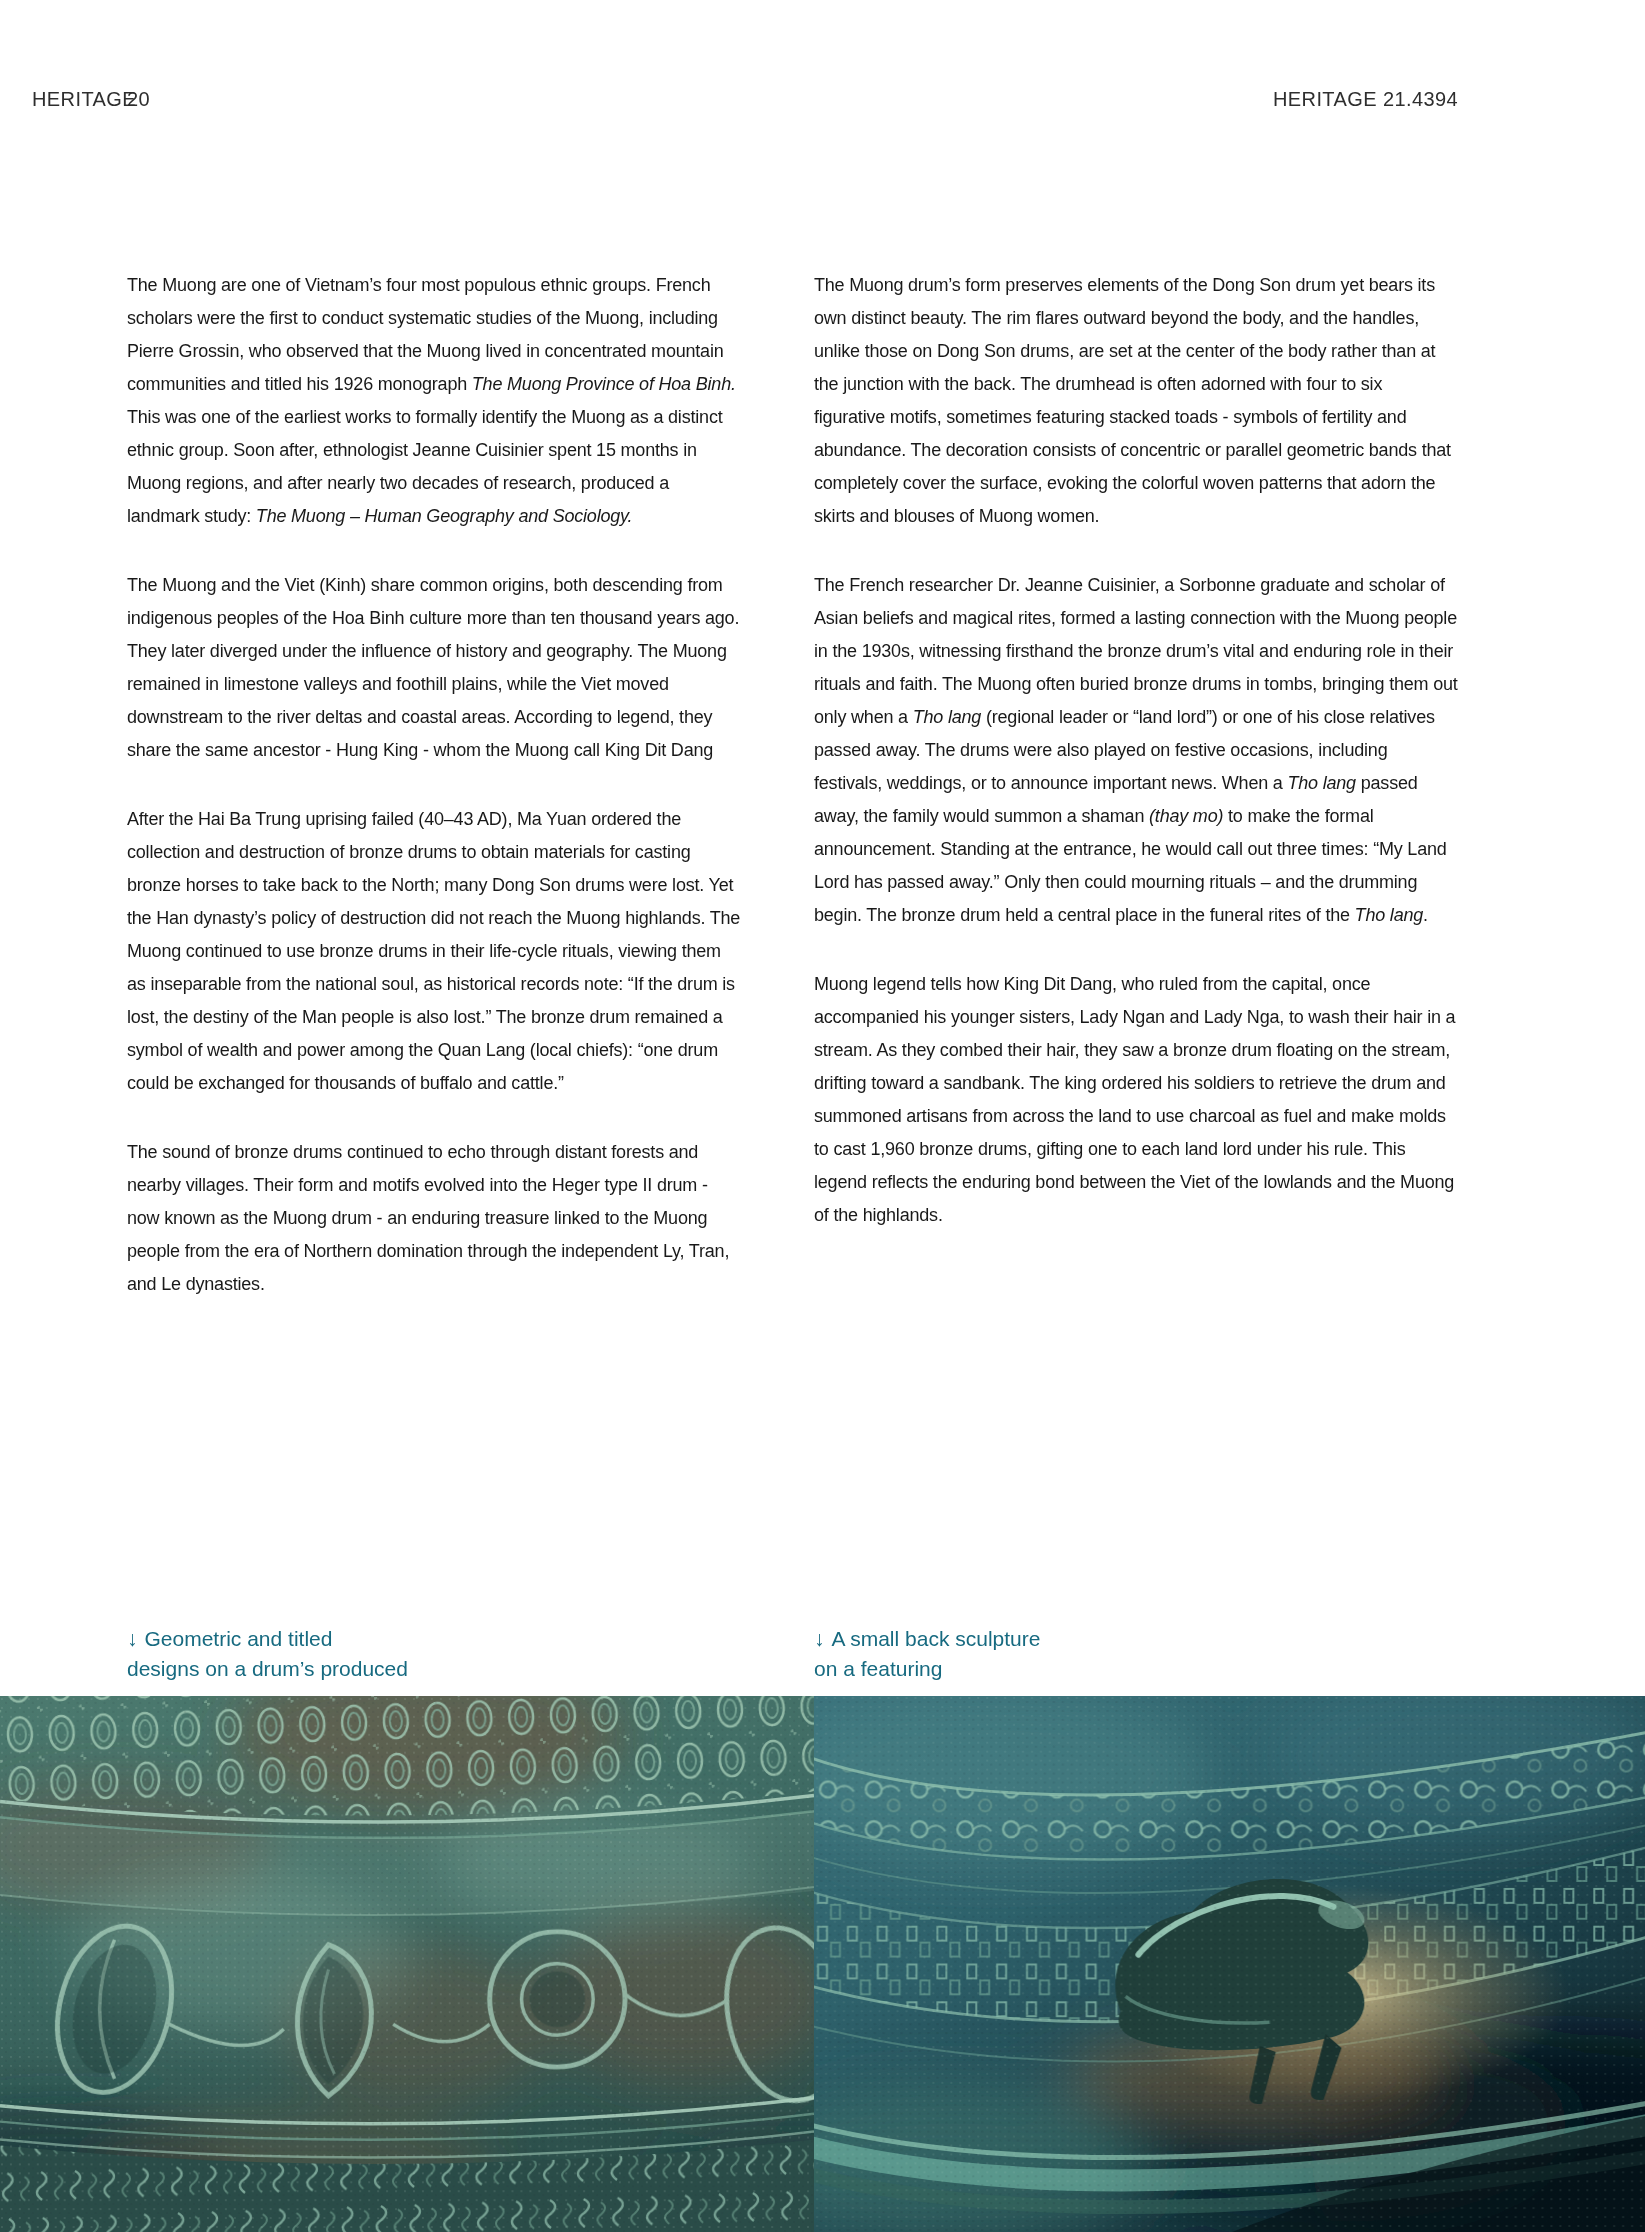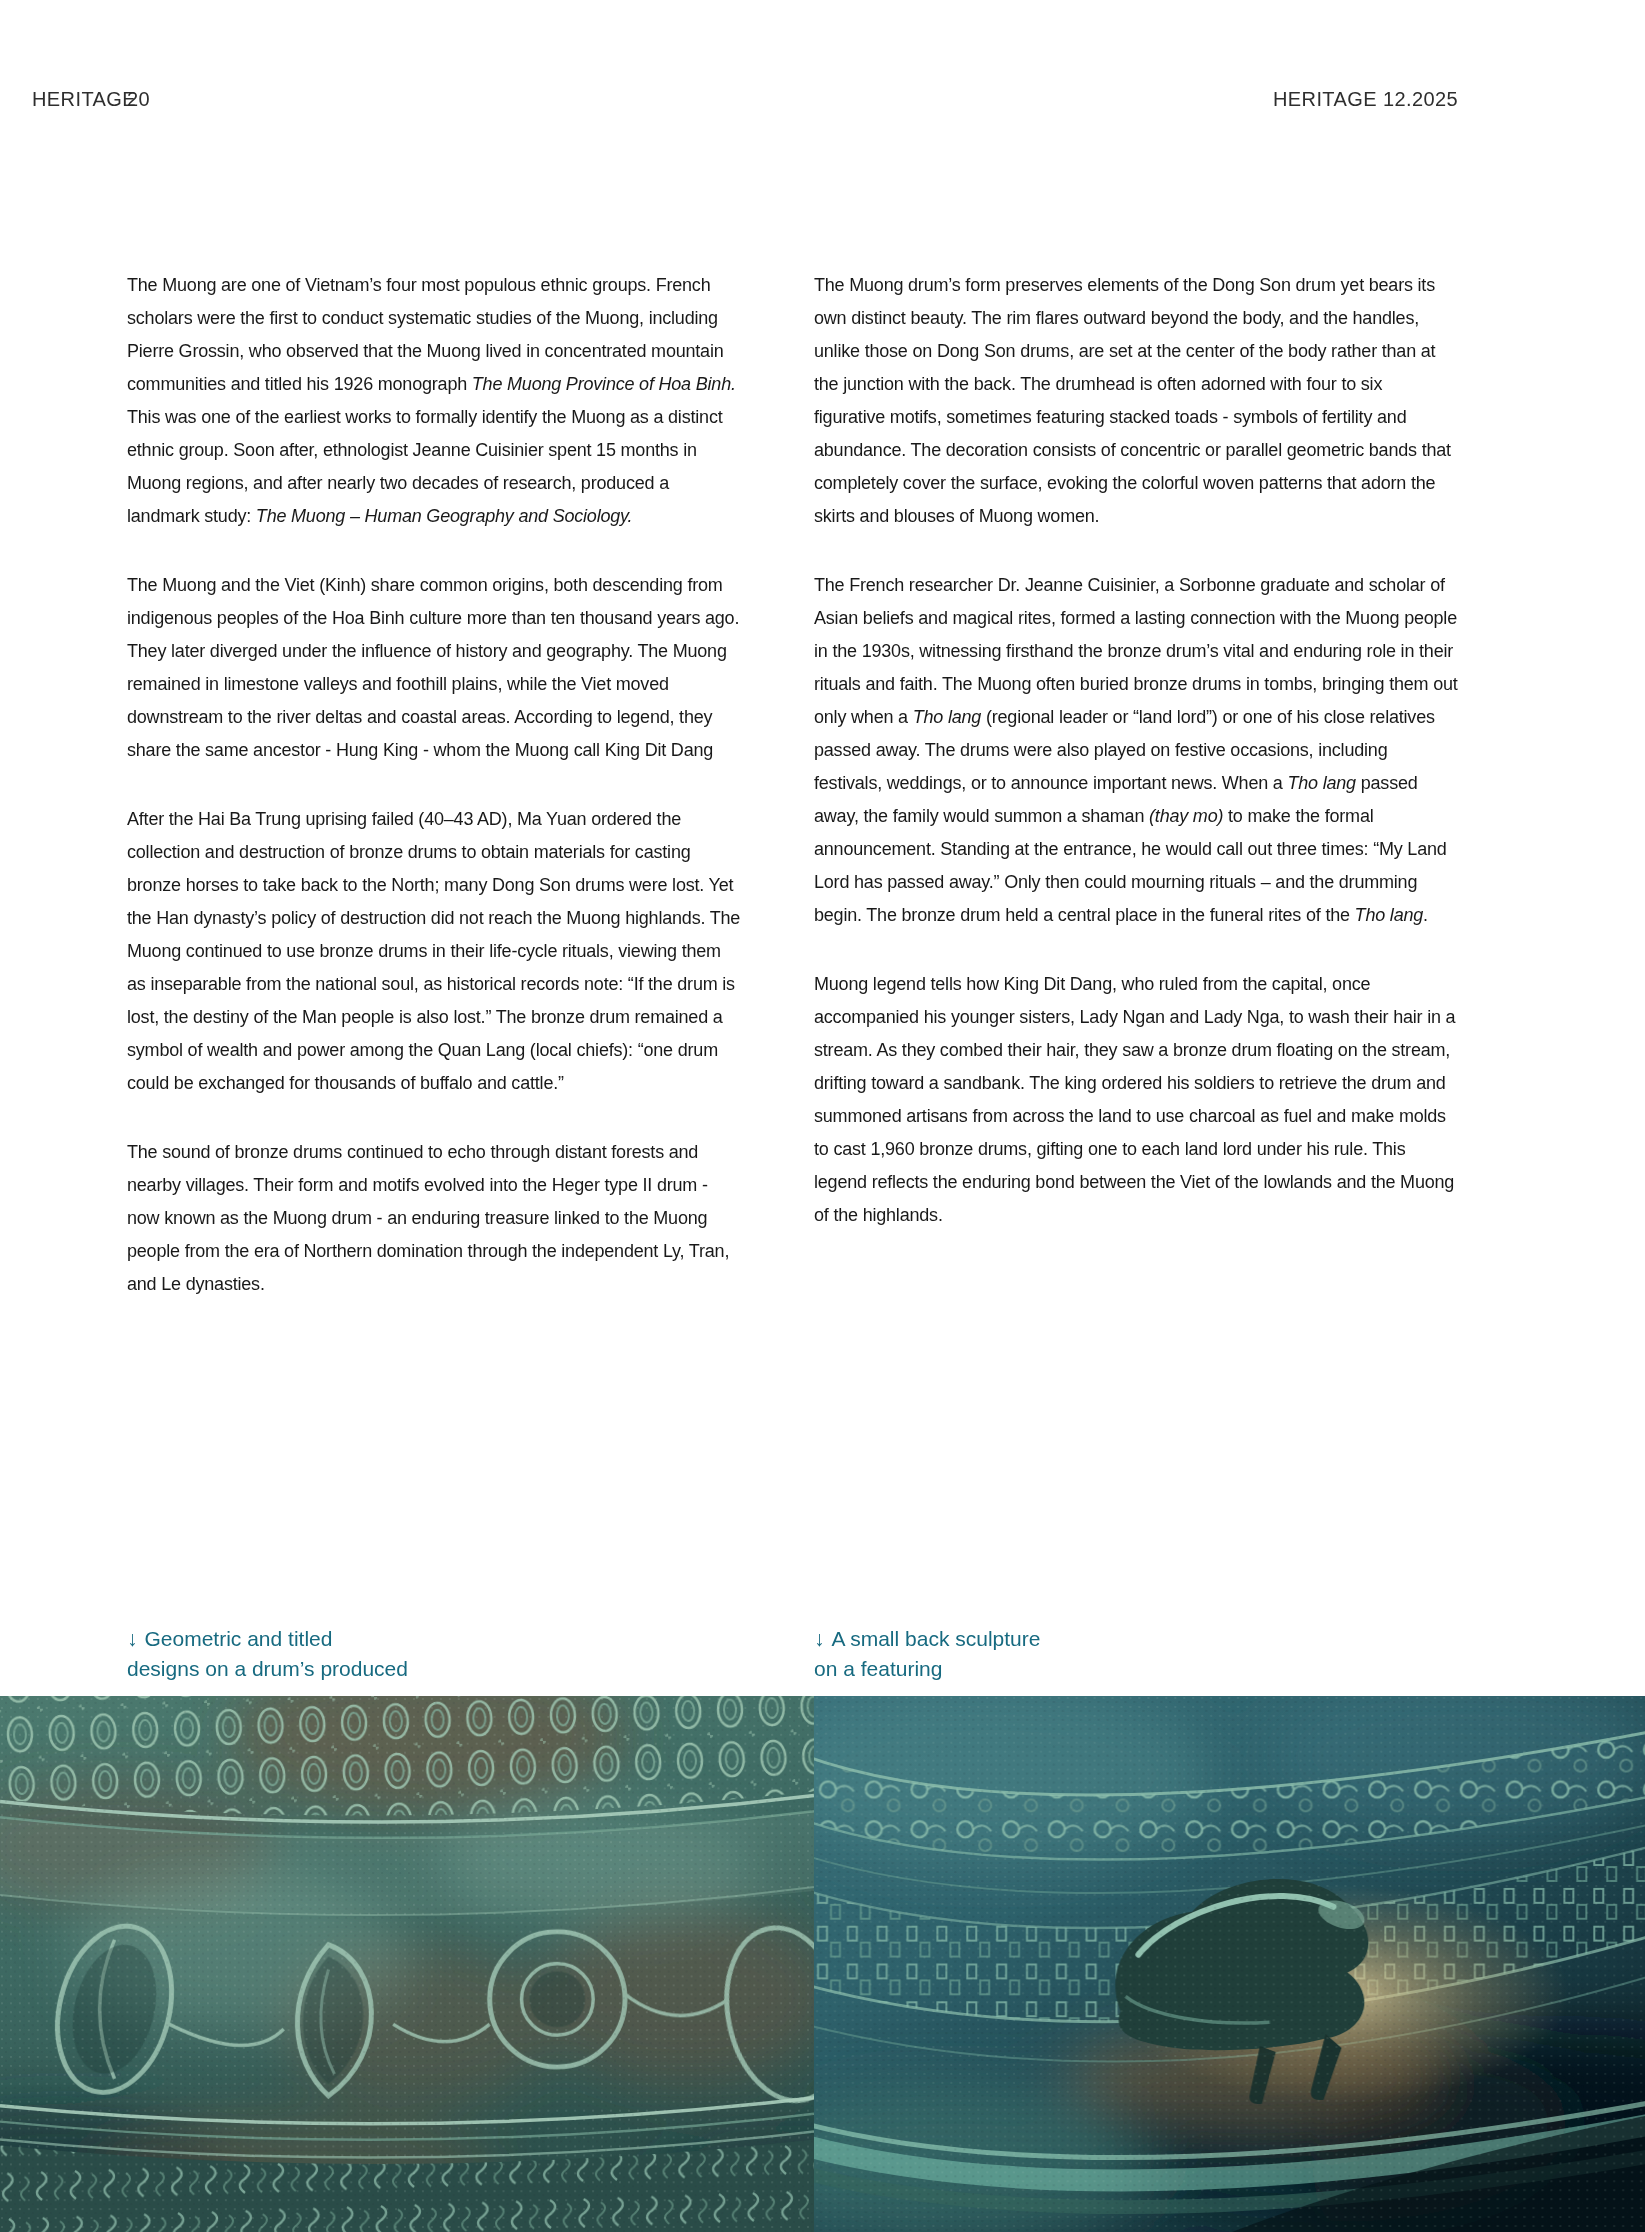--- a/index.html
+++ b/index.html
@@ -27,21 +27,21 @@
   .photo.right{left:814px;width:832px;}
   .photo svg{display:block;width:100%;height:100%;}
 </style>
 </head>
 <body>
 
 <div class="page">
 
   <span class="hdr pageno">20</span>
   <span class="hdr hcenter">HERITAGE</span>
-  <span class="hdr hright">HERITAGE 12.2025</span>
+  <span class="hdr hright">HERITAGE 21.4394</span>
 
   <main class="columns">
     <div class="col">
       <p class="para"><span>The Muong are one of Vietnam’s four most populous ethnic groups. French scholars were the first to conduct systematic studies of the Muong, including Pierre Grossin, who observed that the Muong lived in concentrated mountain communities and titled his 1926 monograph </span><span class="it">The Muong Province of Hoa Binh.</span><span> This was one of the earliest works to formally identify the Muong as a distinct ethnic group. Soon after, ethnologist Jeanne Cuisinier spent 15 months in Muong regions, and after nearly two decades of research, produced a landmark study: </span><span class="it">The Muong – Human Geography and Sociology.</span></p>
       <p class="para"><span>The Muong and the Viet (Kinh) share common origins, both descending from indigenous peoples of the Hoa Binh culture more than ten thousand years ago. They later diverged under the influence of history and geography. The Muong remained in limestone valleys and foothill plains, while the Viet moved downstream to the river deltas and coastal areas. According to legend, they share the same ancestor - Hung King - whom the Muong call King Dit Dang</span></p>
       <p class="para"><span>After the Hai Ba Trung uprising failed (40–43 AD), Ma Yuan ordered the collection and destruction of bronze drums to obtain materials for casting bronze horses to take back to the North; many Dong Son drums were lost. Yet the Han dynasty’s policy of destruction did not reach the Muong highlands. The Muong continued to use bronze drums in their life-cycle rituals, viewing them as inseparable from the national soul, as historical records note: “If the drum is lost, the destiny of the Man people is also lost.” The bronze drum remained a symbol of wealth and power among the Quan Lang (local chiefs): “one drum could be exchanged for thousands of buffalo and cattle.”</span></p>
       <p class="para"><span>The sound of bronze drums continued to echo through distant forests and nearby villages. Their form and motifs evolved into the Heger type II drum - now known as the Muong drum - an enduring treasure linked to the Muong people from the era of Northern domination through the independent Ly, Tran, and Le dynasties.</span></p>
     </div>
     <div class="col">
       <p class="para"><span>The Muong drum’s form preserves elements of the Dong Son drum yet bears its own distinct beauty. The rim flares outward beyond the body, and the handles, unlike those on Dong Son drums, are set at the center of the body rather than at the junction with the back. The drumhead is often adorned with four to six figurative motifs, sometimes featuring stacked toads - symbols of fertility and abundance. The decoration consists of concentric or parallel geometric bands that completely cover the surface, evoking the colorful woven patterns that adorn the skirts and blouses of Muong women.</span></p>

